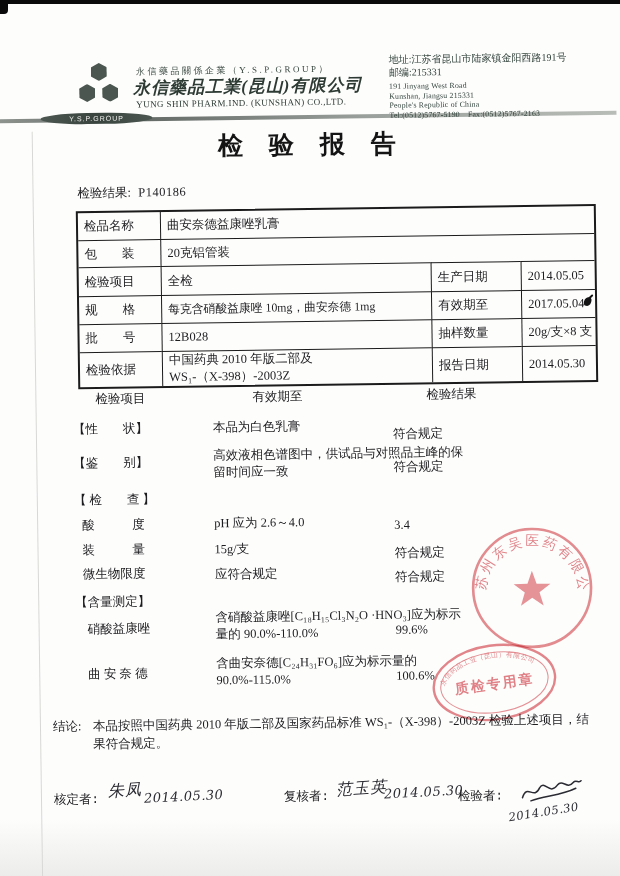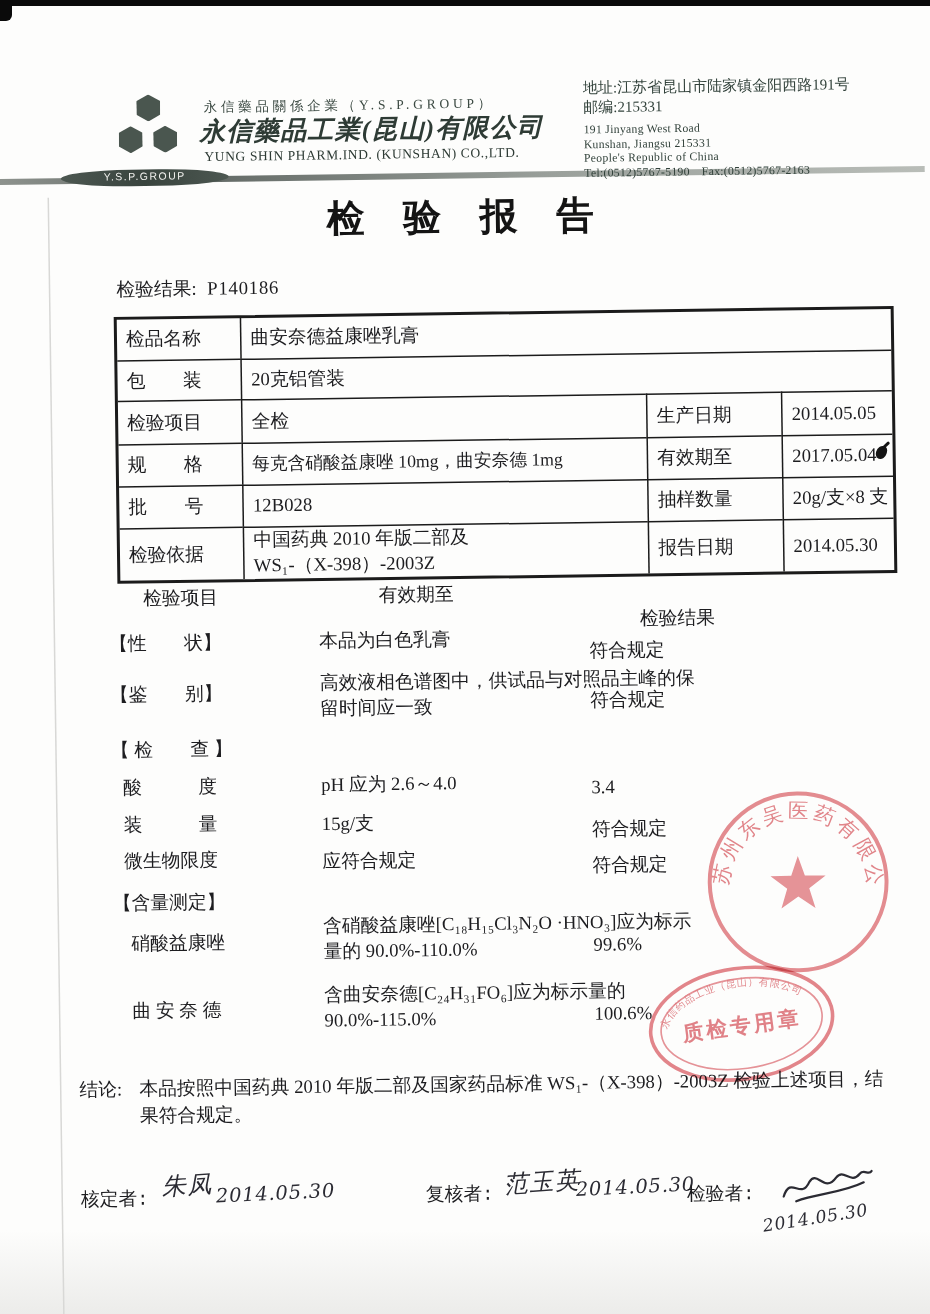--- a/index.html
+++ b/index.html
@@ -51,21 +51,21 @@
   .cell.lab{justify-content:flex-start;}
   .cell.two-line{flex-direction:column;align-items:flex-start;justify-content:center;line-height:17px;white-space:normal;}
   .ink-blob{position:absolute;left:505px;top:91px;width:7px;height:9px;background:#141414;
     border-radius:60% 40% 55% 45%;transform:rotate(18deg);}
   .ink-blob:after{content:"";position:absolute;left:4px;top:-4px;width:2px;height:6px;background:#141414;border-radius:2px;transform:rotate(30deg);display:block;}
 
   
   .res-header{position:absolute;top:388px;font-size:12.5px;}
   .res-header.h-item{left:95px;}
   .res-header.h-spec{left:252px;}
-  .res-header.h-result{left:426px;margin-top:18px;}
+  .res-header.h-result{left:426px;}
   .res-row{position:absolute;left:0;top:0;width:620px;}
   .res-item{position:absolute;left:72px;width:140px;font-size:12.5px;}
   .res-spec{position:absolute;left:212px;width:252px;font-size:12.5px;line-height:17px;}
   .res-result{position:absolute;left:392px;width:160px;font-size:12.5px;}
 
   
   .conclusion{position:absolute;left:48px;top:714px;width:546px;font-size:12.5px;line-height:18px;}
   .conclusion .c-label{position:absolute;left:0;top:0;}
   .conclusion .c-text{display:block;padding-left:40px;}
 

